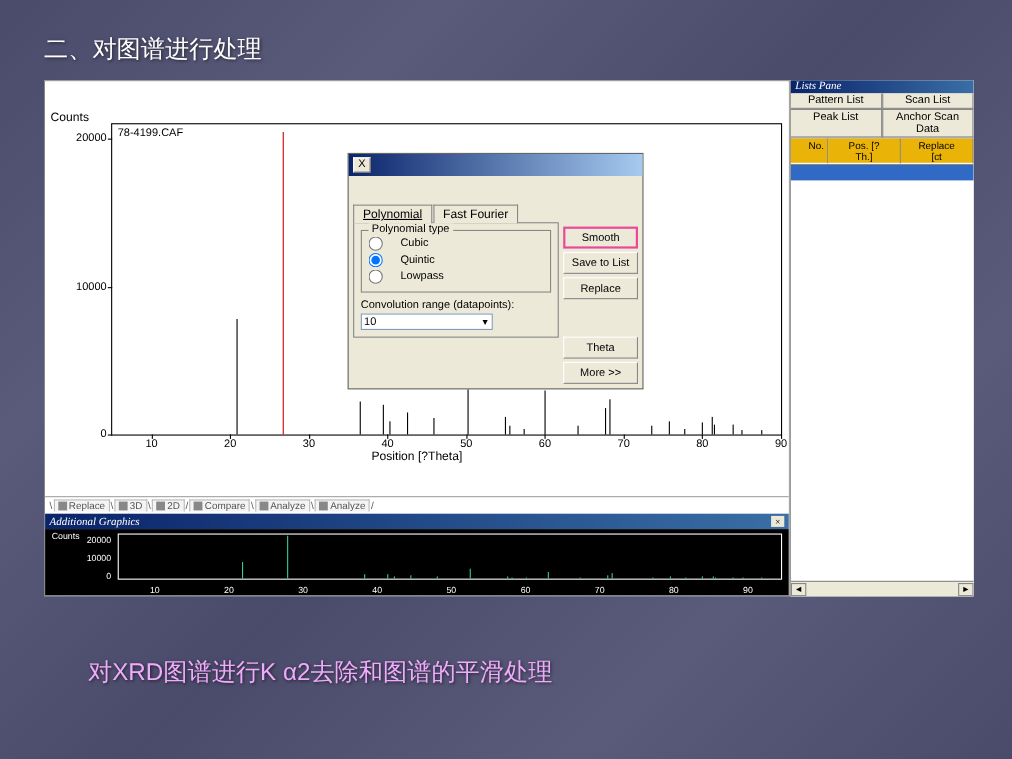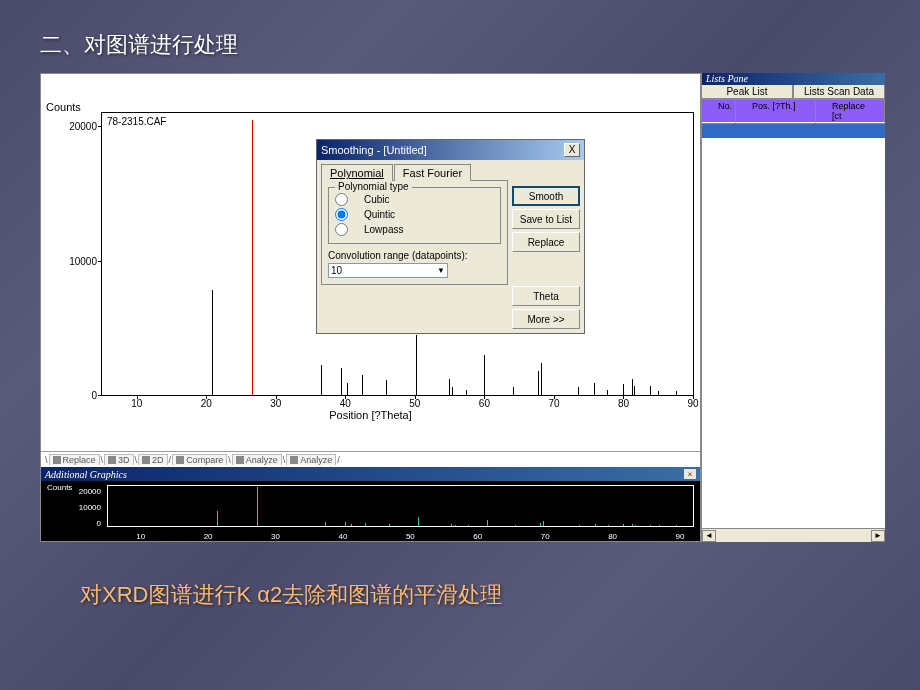--- a/index.html
+++ b/index.html
@@ -23,80 +23,80 @@
 .x-line { position: absolute; bottom: -4px; width: 1px; height: 4px; background: #000; }
 .xlabel { position: absolute; bottom: 30px; left: 50%; transform: translateX(-50%); font-size: 11px; color: #000; }
 .peak { position: absolute; bottom: 0; width: 1px; background: #000; }
 .peak.r { background: #c00; }
 
 .dialog { position: absolute; top: 65px; left: 275px; width: 269px; border: 1px solid #666; background: #ece9d8; font-size: 11px; }
 .dialog-titlebar { height: 20px; background: linear-gradient(to right, #0a246a, #a6caf0); color: #fff; display: flex; align-items: center; padding: 0 4px; font-size: 11px; }
 .dialog-title-text { flex: 1; font-family: Arial; }
 .dialog-close-btn { width: 16px; height: 14px; background: #ece9d8; border: 1px solid #fff; border-right-color: #666; border-bottom-color: #666; color: #000; font-size: 10px; line-height: 12px; text-align: center; cursor: pointer; }
 .dialog-body { display: flex; padding: 4px; gap: 4px; }
-.dialog-left { flex: 1; }
+.dialog-left { flex: 1; margin-top: 22px; }
 .tab-row { display: flex; font-size: 11px; }
 .dtab { padding: 2px 8px; border: 1px solid #888; border-bottom: none; background: #ece9d8; margin-right: 1px; cursor: pointer; }
 .dtab.active { background: #ece9d8; position: relative; z-index: 2; }
 .tab-content { border: 1px solid #888; padding: 6px; background: #ece9d8; margin-top: -1px; }
 .groupbox { border: 1px solid #888; padding: 4px 6px 6px; margin-bottom: 6px; position: relative; }
 .group-legend { position: absolute; top: -7px; left: 6px; background: #ece9d8; padding: 0 3px; font-size: 10px; }
 .radio-row { display: flex; align-items: center; gap: 16px; font-size: 10px; padding: 1px 0; cursor: pointer; }
 .radio-row input { margin: 0; }
 .conv-label { font-size: 10px; margin-bottom: 2px; }
 .conv-select { width: 120px; font-size: 10px; border: 1px solid #7f9db9; background: #fff; padding: 1px 2px; display: flex; justify-content: space-between; align-items: center; cursor: pointer; }
 .conv-select .arrow { font-size: 8px; }
 .dialog-right { width: 68px; display: flex; flex-direction: column; gap: 3px; padding-top: 22px; }
 .dbtn { height: 20px; font-size: 10px; background: #ece9d8; border: 1px solid #888; border-top-color: #fff; border-left-color: #fff; cursor: pointer; display: flex; align-items: center; justify-content: center; }
-.dbtn.default { border: 2px solid #0c4a6e; }
+.dbtn.default { border: 2px solid #ec4899; margin-top: 20px; }
 .dbtn-gap { height: 28px; }
 
 .tab-strip { height: 16px; background: #fff; border-top: 1px solid #999; display: flex; align-items: center; padding: 0 4px; font-size: 9px; color: #555; gap: 1px; }
 .tstab { border: 1px solid #bbb; padding: 0 3px; background: #f4f4f4; border-bottom: none; cursor: pointer; display: flex; align-items: center; gap: 2px; }
 .tstab-icon { width: 8px; height: 8px; background: #888; display: inline-block; }
 
 .additional-bar { height: 14px; background: linear-gradient(to right, #0a246a, #3a6ea5); color: #fff; font-size: 10px; padding: 0 4px; display: flex; align-items: center; justify-content: space-between; font-family: "Times New Roman", serif; font-style: italic; }
 .additional-close { width: 12px; height: 10px; background: #ece9d8; color: #000; font-size: 9px; text-align: center; line-height: 10px; cursor: pointer; font-style: normal; }
 .additional-chart { height: 60px; background: #000; position: relative; overflow: hidden; }
 .add-inner { position: absolute; inset: 4px 6px 14px 66px; border: 1px solid #fff; }
 .add-ylabel { position: absolute; left: 6px; top: 2px; color: #fff; font-size: 8px; }
 .add-ytick { position: absolute; color: #fff; font-size: 8px; text-align: right; width: 36px; left: 24px; }
 .add-xtick { position: absolute; color: #fff; font-size: 8px; transform: translateX(-50%); bottom: 0; }
 .add-peak { position: absolute; bottom: 0; width: 1px; background: #3c9; }
 
-.lists-pane { width: 184px; background: #ece9d8; border-left: 1px solid #888; display: flex; flex-direction: column; }
+.lists-pane { width: 167px; background: #ece9d8; border-left: 1px solid #888; display: flex; flex-direction: column; }
 .lists-title { height: 12px; background: linear-gradient(to right, #0a246a, #3a6ea5); color: #fff; font-size: 10px; padding: 0 4px; font-family: "Times New Roman", serif; font-style: italic; }
 .lp-tabs { display: flex; flex-wrap: wrap; background: #ece9d8; border-bottom: 1px solid #888; }
 .lp-tab { font-size: 10px; padding: 1px 6px; border: 1px solid #888; background: #ece9d8; cursor: pointer; flex: 1; text-align: center; border-top: none; }
 .lp-tab:first-child { border-left: none; }
 .lp-header { display: flex; background: #ece9d8; font-size: 9px; border-bottom: 1px solid #888; }
-.lp-col { border-right: 1px solid #888; padding: 1px 16px; background: #8b5cf6; border-bottom: 1px solid #fff; }
+.lp-col { border-right: 1px solid #888; padding: 1px 16px; background: #eab308; border-bottom: 1px solid #fff; text-align: center; }
 .lp-col.c1 { width: 34px; }
 .lp-col.c2 { width: 80px; }
 .lp-col.c3 { flex: 1; }
 .lp-body { flex: 1; background: #fff; position: relative; }
 .lp-selected-row { height: 14px; background: #316ac5; }
 .lp-scroll { position: absolute; bottom: 0; left: 0; right: 0; height: 14px; background: #ece9d8; display: flex; align-items: center; justify-content: space-between; border-top: 1px solid #888; }
 .scroll-btn { width: 14px; height: 12px; background: #ece9d8; border: 1px solid #888; font-size: 8px; text-align: center; cursor: pointer; }
 
-.caption { position: absolute; top: 580px; left: 80px; color: #fdba74; font-size: 22px; text-shadow: 1px 1px 3px rgba(0,0,0,0.6); }
+.caption { position: absolute; top: 596px; left: 80px; color: #f0abfc; font-size: 22px; text-shadow: 1px 1px 3px rgba(0,0,0,0.6); }
 .underline { text-decoration: underline; }
 </style>
 </head>
 <body>
 
 <div class="slide-title">二、对图谱进行处理</div>
 
 <div class="screenshot-area">
   <div class="main-panel">
 
     <div class="chart-area">
       <div class="counts-label">Counts</div>
       <div class="chart-box" id="chart-box">
-        <div class="chart-caf">78-2315.CAF</div>
+        <div class="chart-caf">78-4199.CAF</div>
       <div class="y-tick" style="top: 100%;">0</div>
           <div class="y-line" style="top: 100%;"></div>
           <div class="y-tick" style="top: 52.381%;">10000</div>
           <div class="y-line" style="top: 52.381%;"></div>
           <div class="y-tick" style="top: 4.7619%;">20000</div>
           <div class="y-line" style="top: 4.7619%;"></div>
           <div class="x-tick" style="left: 5.88235%;">10</div>
           <div class="x-line" style="left: 5.88235%;"></div>
           <div class="x-tick" style="left: 17.6471%;">20</div>
           <div class="x-line" style="left: 17.6471%;"></div>
@@ -136,21 +136,20 @@
           <div class="peak" style="left: 89.6471%; height: 5.71429%;"></div>
           <div class="peak" style="left: 90%; height: 3.33333%;"></div>
           <div class="peak" style="left: 92.7059%; height: 3.33333%;"></div>
           <div class="peak" style="left: 94.1176%; height: 1.42857%;"></div>
           <div class="peak" style="left: 97.0588%; height: 1.42857%;"></div>
         </div>
       <div class="xlabel">Position [?Theta]</div>
 
       <div class="dialog">
         <div class="dialog-titlebar">
-          <span class="dialog-title-text">Smoothing - [Untitled]</span>
           <span class="dialog-close-btn">X</span>
         </div>
         <div class="dialog-body">
           <div class="dialog-left">
             <div class="tab-row">
               <div class="dtab active"><span class="underline">Polynomial</span></div>
               <div class="dtab"><span>Fast Fourier</span></div>
             </div>
             <div class="tab-content">
               <div class="groupbox">
@@ -264,22 +263,26 @@
         <div class="add-xtick" style="left: 436.765px;">60</div>
         <div class="add-xtick" style="left: 504.176px;">70</div>
         <div class="add-xtick" style="left: 571.588px;">80</div>
         <div class="add-xtick" style="left: 639px;">90</div>
       </div>
   </div>
 
   <div class="lists-pane">
     <div class="lists-title">Lists Pane</div>
     <div class="lp-tabs">
+      <div class="lp-tab">Pattern List</div>
+      <div class="lp-tab">Scan List</div>
+    </div>
+    <div class="lp-tabs">
       <div class="lp-tab">Peak List</div>
-      <div class="lp-tab">Lists Scan Data</div>
+      <div class="lp-tab">Anchor Scan Data</div>
     </div>
     <div class="lp-header">
       <div class="lp-col c1">No.</div>
       <div class="lp-col c2">Pos. [?Th.]</div>
       <div class="lp-col c3">Replace [ct</div>
     </div>
     <div class="lp-body">
       <div class="lp-selected-row"></div>
       <div class="lp-scroll">
         <div class="scroll-btn">◄</div>

